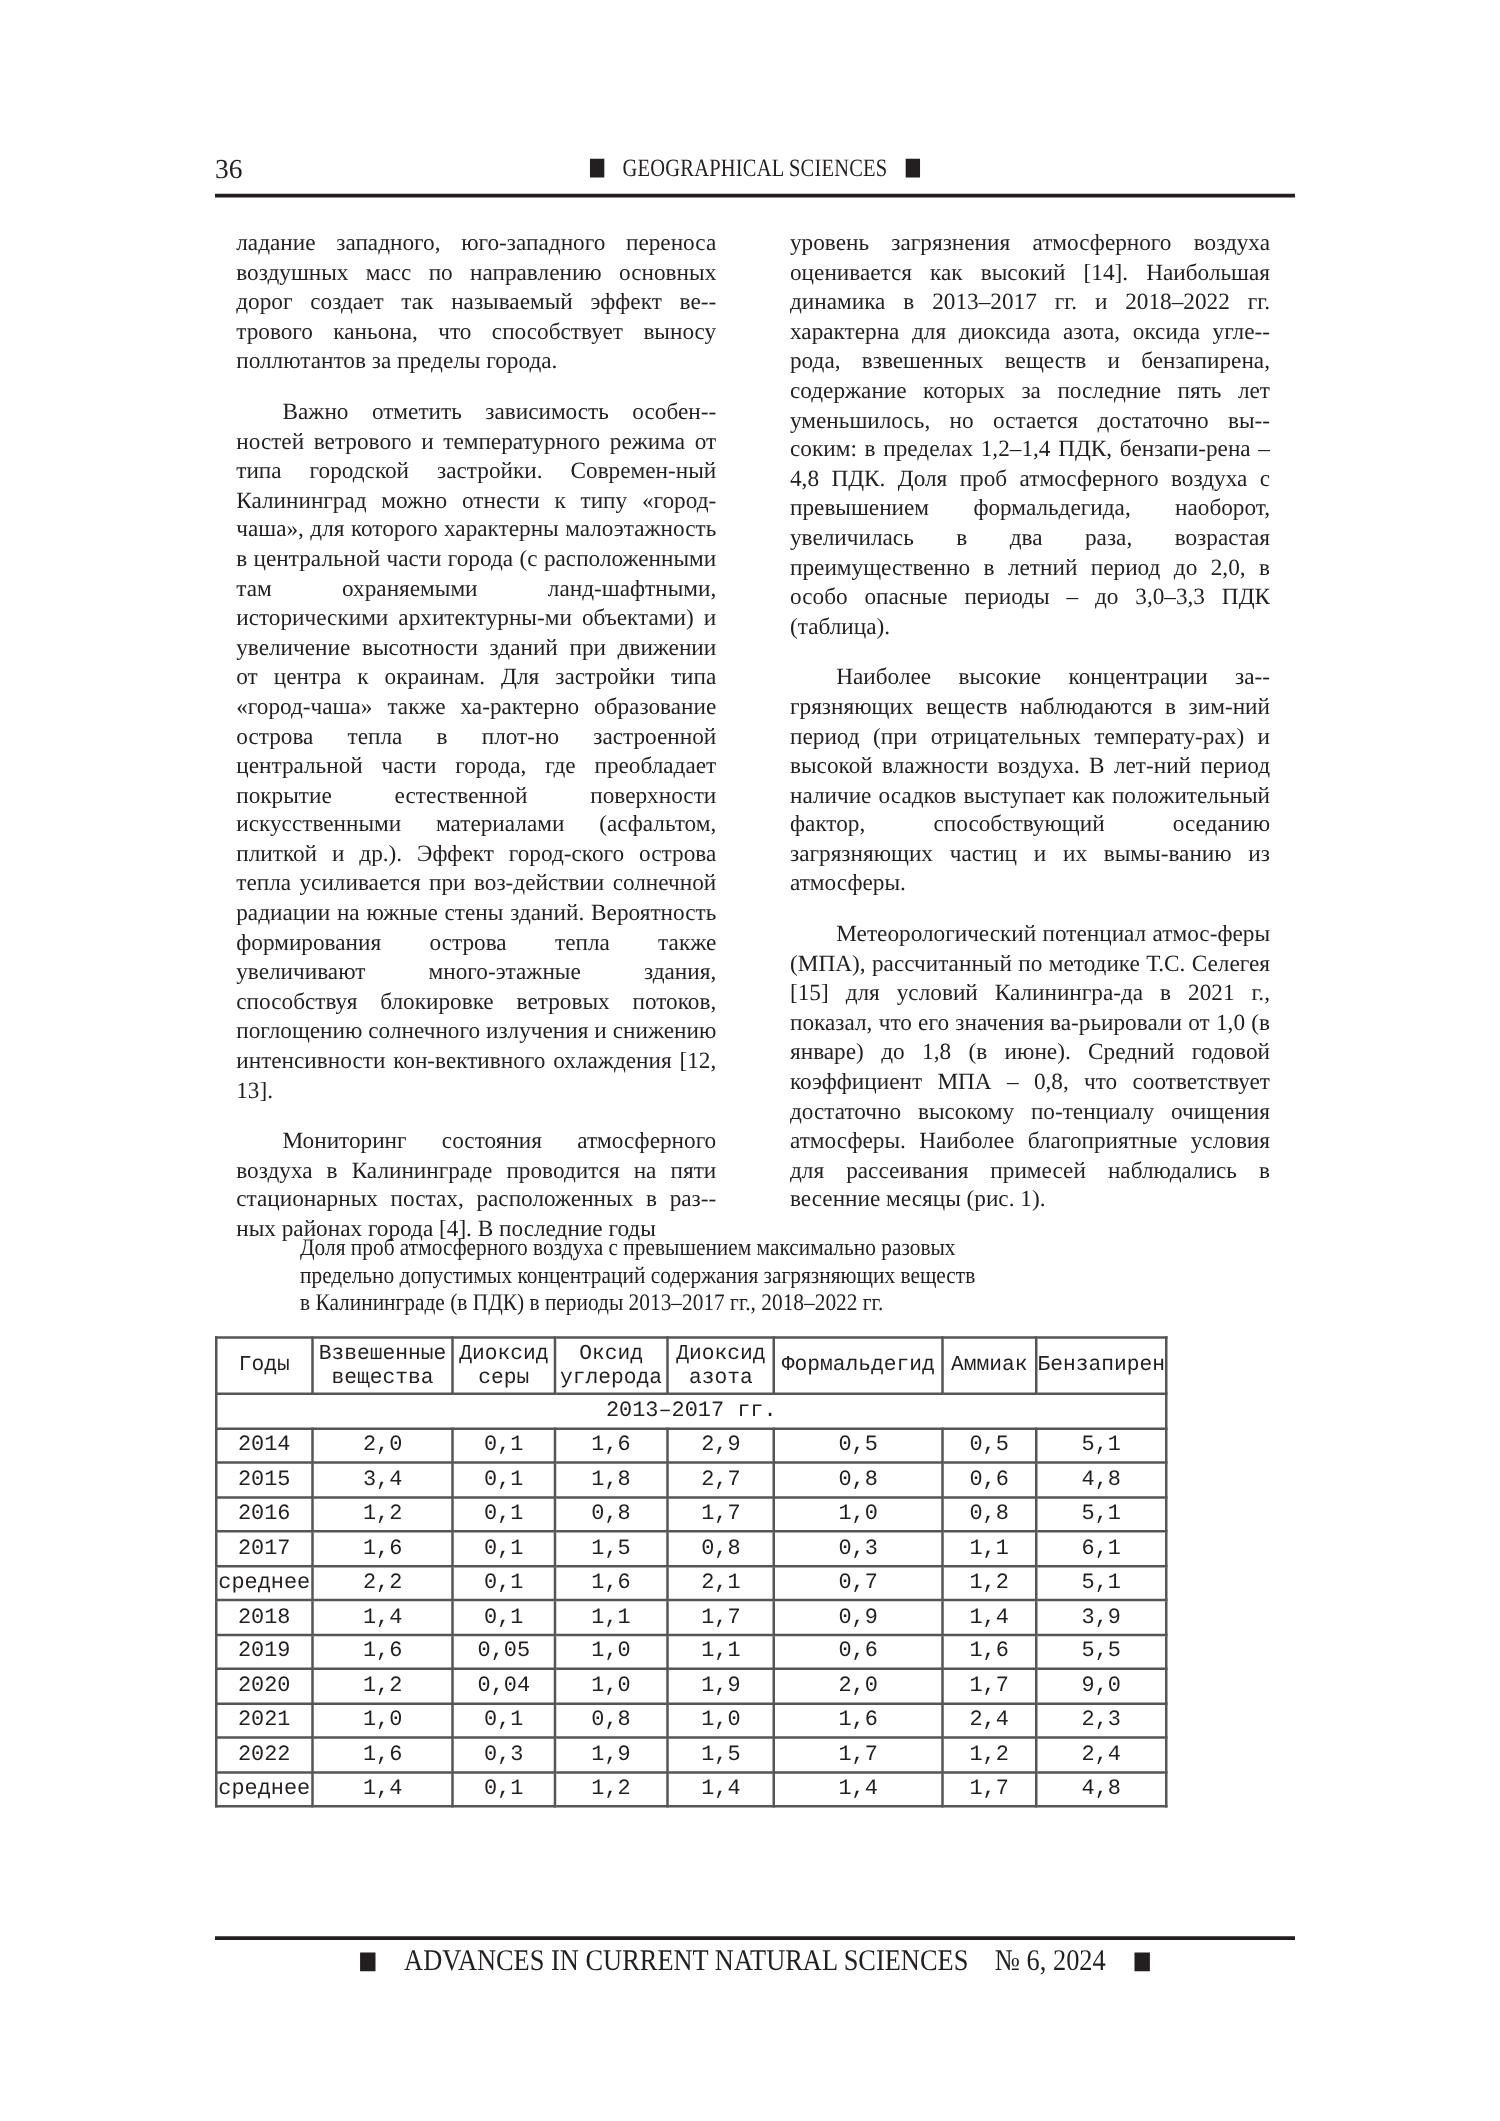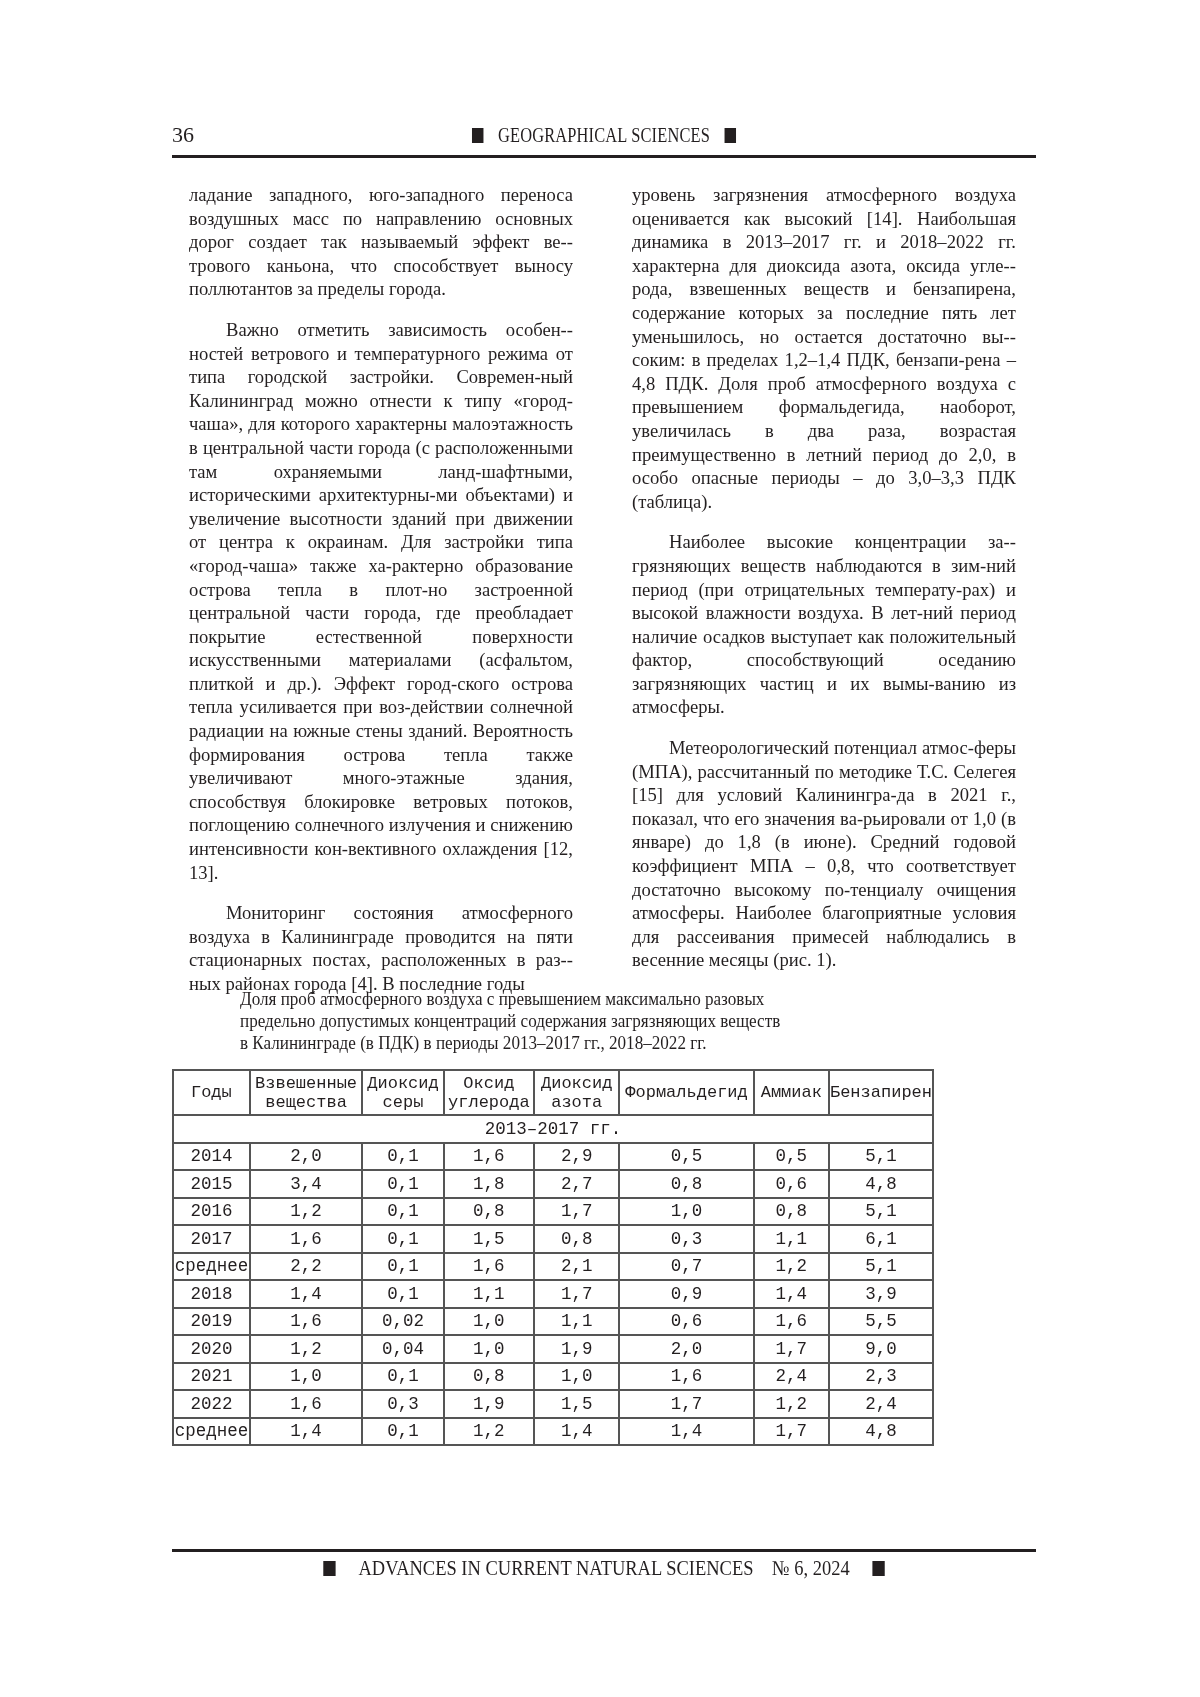--- a/index.html
+++ b/index.html
@@ -23,21 +23,21 @@
   .caption div { transform: scaleX(0.9); }
 
   table.data { position: absolute; left: 172px; top: 1069px; width: 762px; border-collapse: collapse;
                font-size: 17.5px; font-family: Liberation Mono, monospace; }
   table.data th, table.data td { border: 2px solid #555; text-align: center; padding: 0; }
   table.data th { font-weight: normal; line-height: 19px; height: 43px; font-size: 17px; }
   table.data td { height: 25.5px; line-height: 24px; }
   table.data td.period { }
 
   .footer-rule { position: absolute; left: 172px; top: 1549px; width: 864px; height: 3px; background: #231f20; }
-  .footer { position: absolute; left: 172px; top: 1556px; width: 864px; text-align: center; font-size: 21px; }
+  .footer { position: absolute; left: 172px; top: 1556px; width: 864px; text-align: center; font-size: 24px; }
   .footer .inner { display: inline-block; transform: scaleX(0.88); }
   .footer .sq { margin: 0 26px; }
 </style>
 </head>
 <body>
 
 <div class="header">
   <span class="page-num">36</span>
   <div class="running-title">
     <span class="sq"></span><span>GEOGRAPHICAL SCIENCES</span><span class="sq"></span>
@@ -136,21 +136,21 @@
         <td>0,1</td>
         <td>1,1</td>
         <td>1,7</td>
         <td>0,9</td>
         <td>1,4</td>
         <td>3,9</td>
       </tr>
       <tr>
         <td>2019</td>
         <td>1,6</td>
-        <td>0,02</td>
+        <td>0,05</td>
         <td>1,0</td>
         <td>1,1</td>
         <td>0,6</td>
         <td>1,6</td>
         <td>5,5</td>
       </tr>
       <tr>
         <td>2020</td>
         <td>1,2</td>
         <td>0,04</td>

